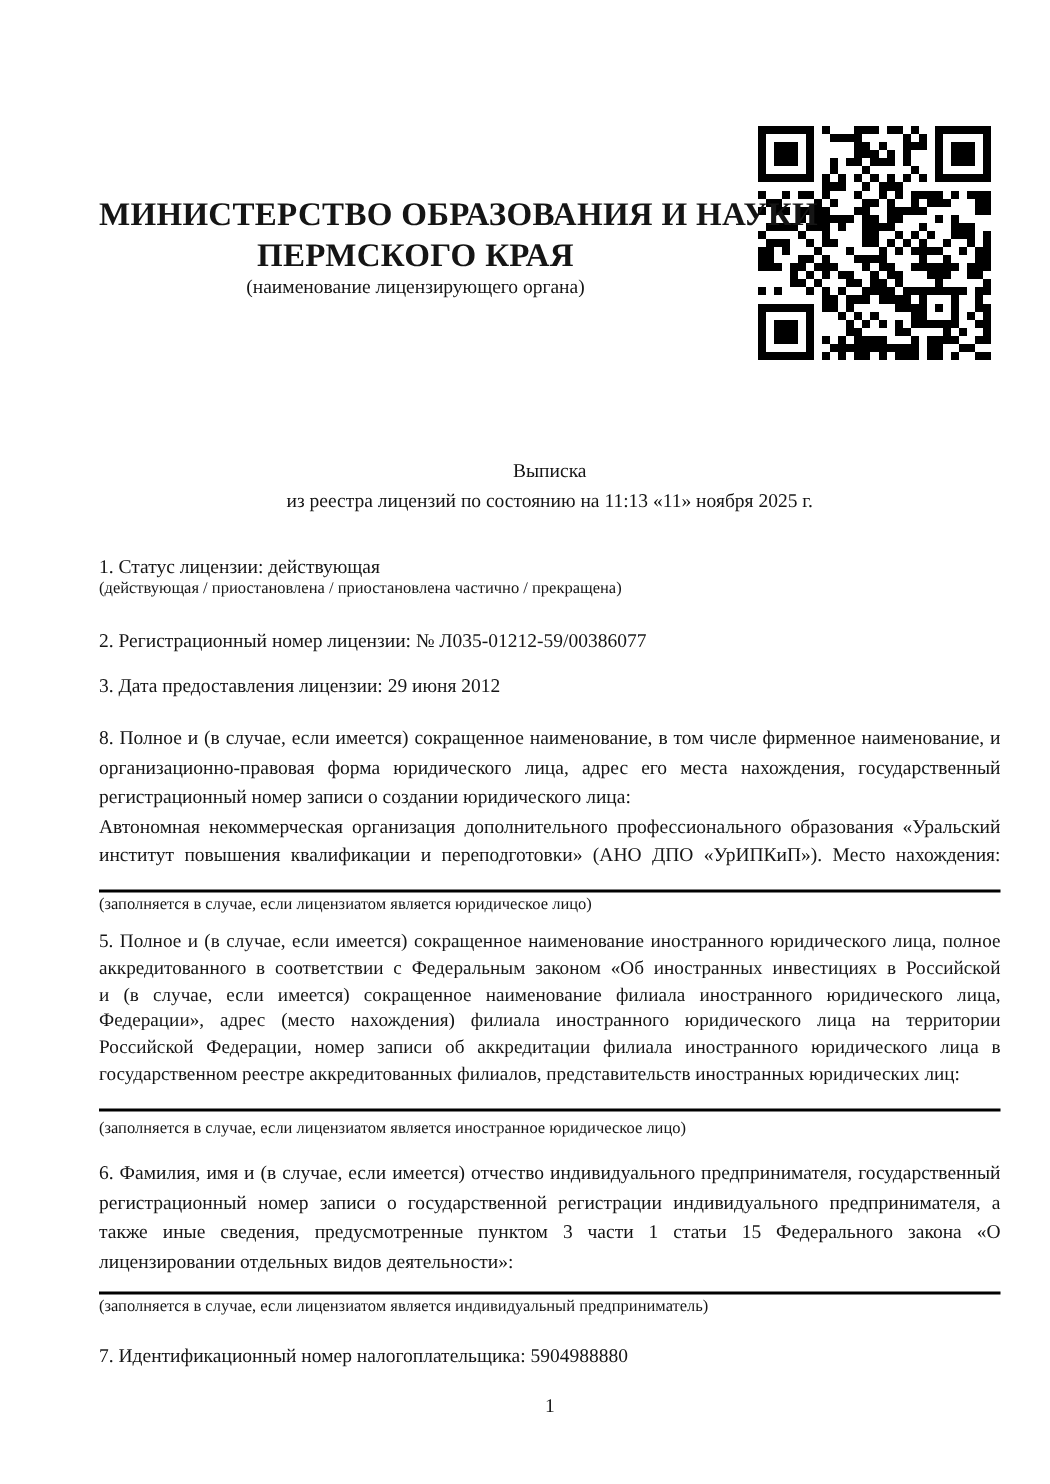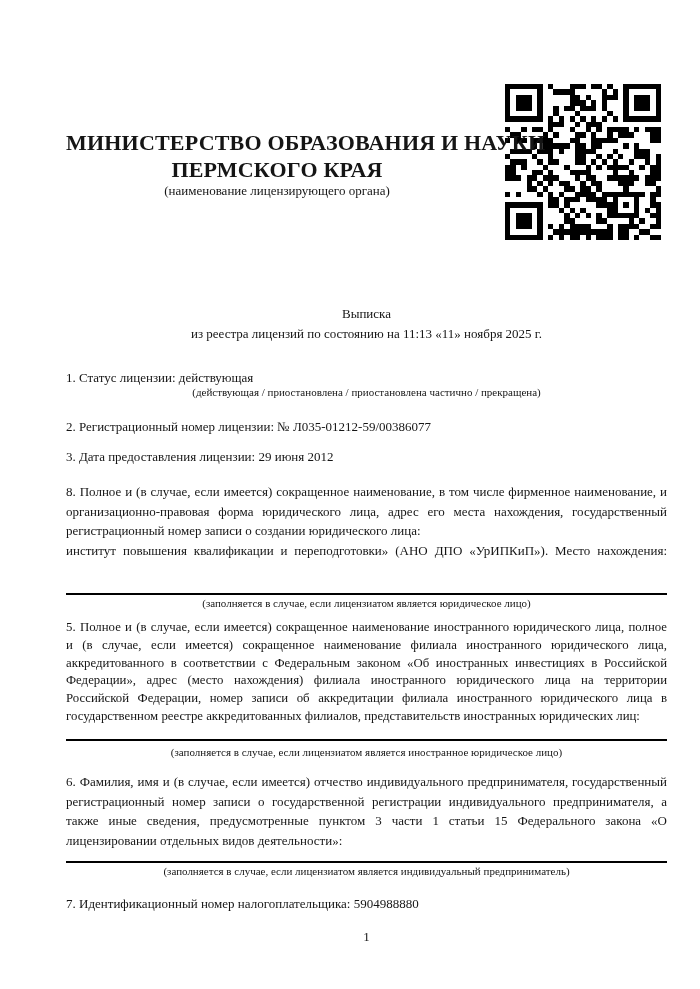--- a/index.html
+++ b/index.html
@@ -14,21 +14,21 @@
   .header-caption{font-size:13px;line-height:13px;margin-top:1px;text-align:center;}
   
   .qr{position:absolute;left:505px;top:84px;width:156px;height:156px;}
   
   .subtitle{position:absolute;left:66px;top:304px;width:601px;text-align:center;font-size:13px;line-height:19.6px;}
   
   .blk{position:absolute;left:66px;width:601px;font-size:13px;line-height:19.6px;}
   .blk .ll{text-align:left;white-space:nowrap;}
   .blk .jl{text-align:justify;text-align-last:justify;}
   .tight{line-height:17.8px;font-size:12.8px;}
-  .cap{position:absolute;left:66px;width:601px;text-align:center;font-size:11px;line-height:13px;}
+  .cap{position:absolute;left:66px;width:601px;text-align:left;font-size:11px;line-height:13px;}
   .rule{position:absolute;left:66px;width:601px;height:2px;background:#000;}
   #item1{top:368px;} #cap1{top:386px;}
   #item2{top:417px;} #item3{top:447px;}
   #item4{top:482px;} #rule1{top:593px;} #cap2{top:597px;}
   #item5{top:619px;} #rule2{top:739px;} #cap3{top:746px;}
   #item6{top:772px;} #rule3{top:861px;} #cap4{top:865px;}
   #item7{top:894px;}
   .pageno{position:absolute;left:66px;top:929px;width:601px;text-align:center;font-size:13px;line-height:15px;}
 </style>
 </head>
@@ -486,29 +486,30 @@
   </div>
 
   <div class="blk" id="item3">
     <div class="ll">3. Дата предоставления лицензии: 29 июня 2012</div>
   </div>
 
   <div class="blk" id="item4">
     <div class="jl">8. Полное и (в случае, если имеется) сокращенное наименование, в том числе фирменное наименование, и</div>
     <div class="jl">организационно-правовая форма юридического лица, адрес его места нахождения, государственный</div>
     <div class="ll">регистрационный номер записи о создании юридического лица:</div>
+    <div class="jl">Автономная некоммерческая организация дополнительного профессионального образования «Уральский</div>
     <div class="jl">институт повышения квалификации и переподготовки» (АНО ДПО «УрИПКиП»). Место нахождения:</div>
   </div>
   <div class="rule" id="rule1"></div>
   <div class="cap" id="cap2">(заполняется в случае, если лицензиатом является юридическое лицо)</div>
 
   <div class="blk tight" id="item5">
     <div class="jl">5. Полное и (в случае, если имеется) сокращенное наименование иностранного юридического лица, полное</div>
+    <div class="jl">аккредитованного в соответствии с Федеральным законом «Об иностранных инвестициях в Российской</div>
     <div class="jl">и (в случае, если имеется) сокращенное наименование филиала иностранного юридического лица,</div>
-    <div class="jl">аккредитованного в соответствии с Федеральным законом «Об иностранных инвестициях в Российской</div>
     <div class="jl">Федерации», адрес (место нахождения) филиала иностранного юридического лица на территории</div>
     <div class="jl">Российской Федерации, номер записи об аккредитации филиала иностранного юридического лица в</div>
     <div class="ll">государственном реестре аккредитованных филиалов, представительств иностранных юридических лиц:</div>
   </div>
   <div class="rule" id="rule2"></div>
   <div class="cap" id="cap3">(заполняется в случае, если лицензиатом является иностранное юридическое лицо)</div>
 
   <div class="blk" id="item6">
     <div class="jl">6. Фамилия, имя и (в случае, если имеется) отчество индивидуального предпринимателя, государственный</div>
     <div class="jl">регистрационный номер записи о государственной регистрации индивидуального предпринимателя, а</div>

